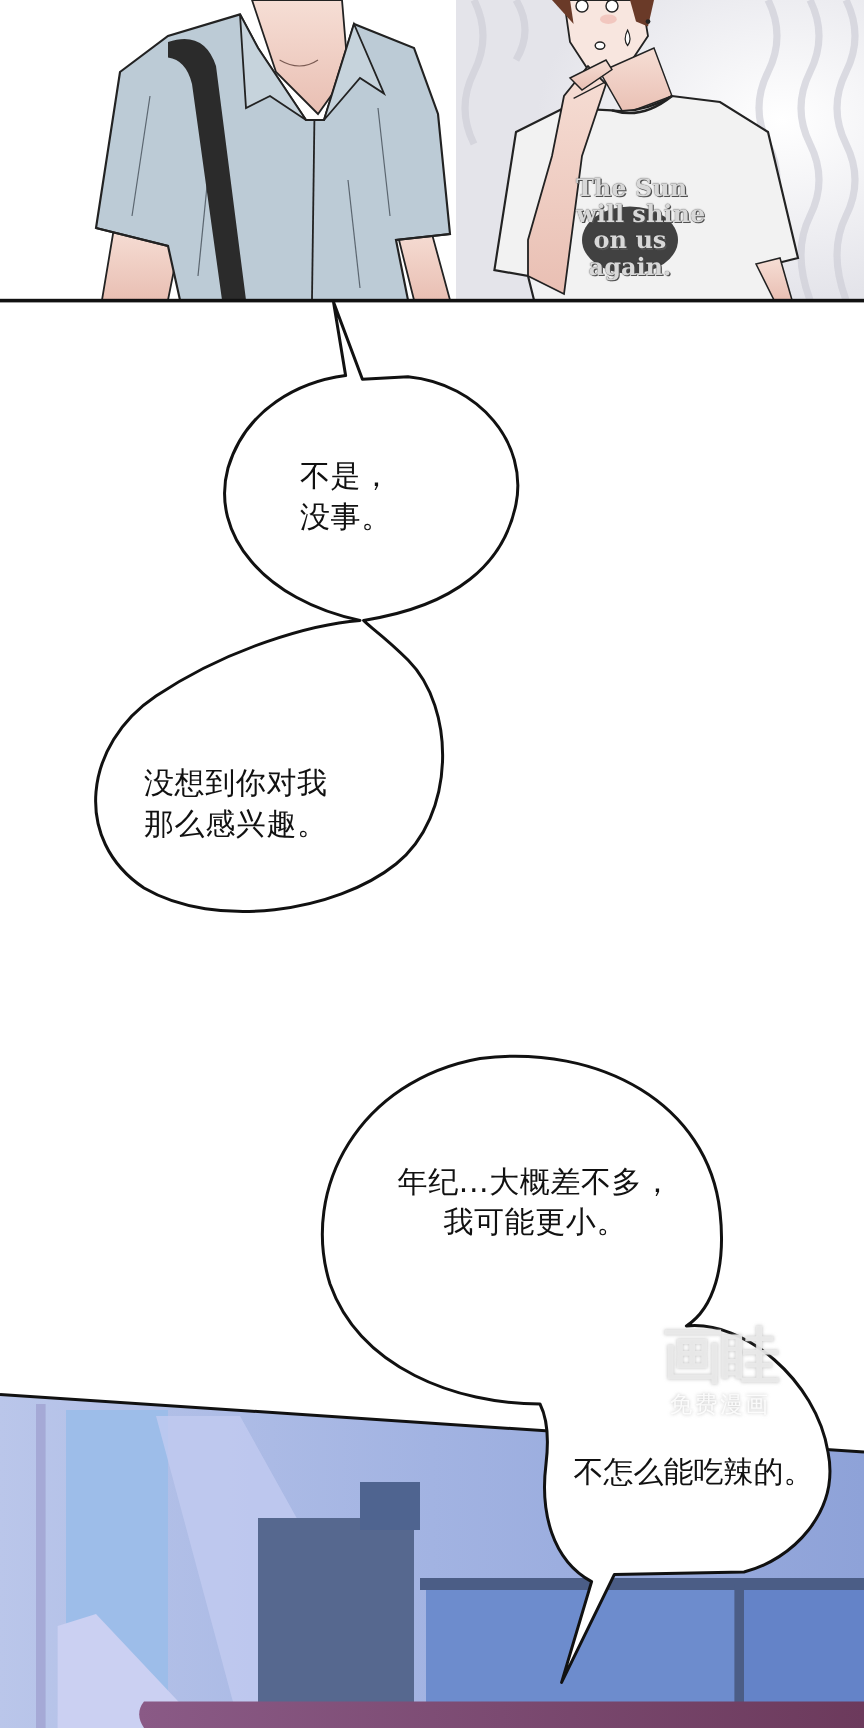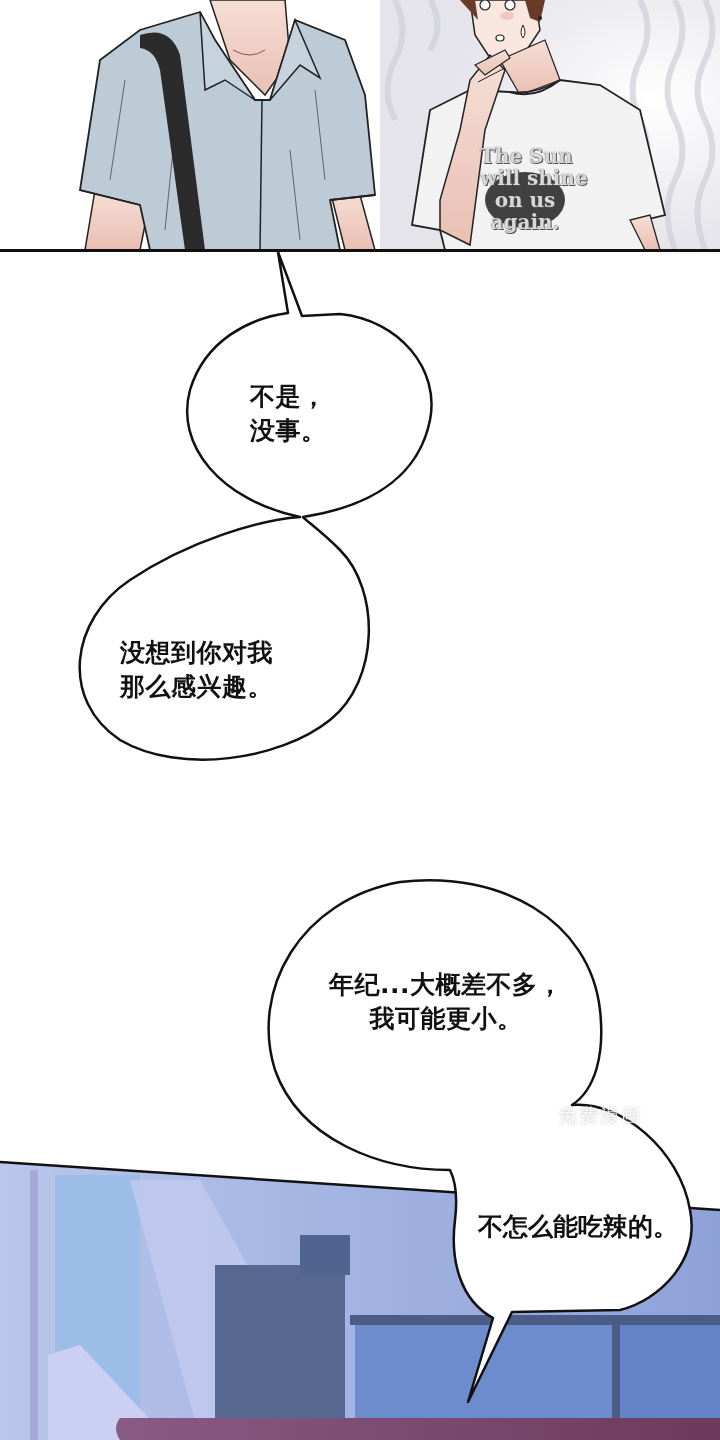--- a/index.html
+++ b/index.html
@@ -3,21 +3,21 @@
   <meta charset="utf-8">
   <style>
     html, body { margin: 0; padding: 0; }
     body {
       width: 720px; height: 1440px; position: relative; overflow: hidden;
       background: #ffffff;
       font-family: "DejaVu Sans", "Liberation Sans", sans-serif;
     }
     .layer { position: absolute; left: 0; top: 0; }
     .bubble-text {
-      position: absolute; color: #111; font-weight: bold;
+      position: absolute; color: #111; font-weight: normal;
       font-size: 25px; line-height: 34px; text-align: center; white-space: pre;
       letter-spacing: 0.5px;
     }
     .watermark {
       position: absolute; color: rgba(255,255,255,0.85);
       text-shadow: 0 0 3px rgba(150,150,150,0.6);
       text-align: center;
     }
     .wm-logo { font-size: 50px; font-weight: bold; letter-spacing: -2px; line-height: 56px; color: rgba(235,235,235,0.9); }
     .wm-sub { font-size: 19px; line-height: 26px; letter-spacing: 2px; }
@@ -184,14 +184,15 @@
            C 460 1300, 450 1260, 455 1220
            C 458 1195, 455 1180, 450 1170 Z" fill="#ffffff" stroke="#111" stroke-width="2.5" stroke-linejoin="round"></path>
 </svg>
 
 <div class="bubble-text" style="left:296px;top:968px;width:300px;">年纪...大概差不多，
 我可能更小。</div>
 
 <div class="bubble-text" style="left:458px;top:1210px;width:240px;text-align:center;letter-spacing:0px;">不怎么能吃辣的。</div>
 
 <div class="watermark" style="left:535px;top:1102px;width:130px;">
+  <div class="wm-logo">画眭</div>
   <div class="wm-sub">免费漫画</div>
 </div>
 
 </body></html>

